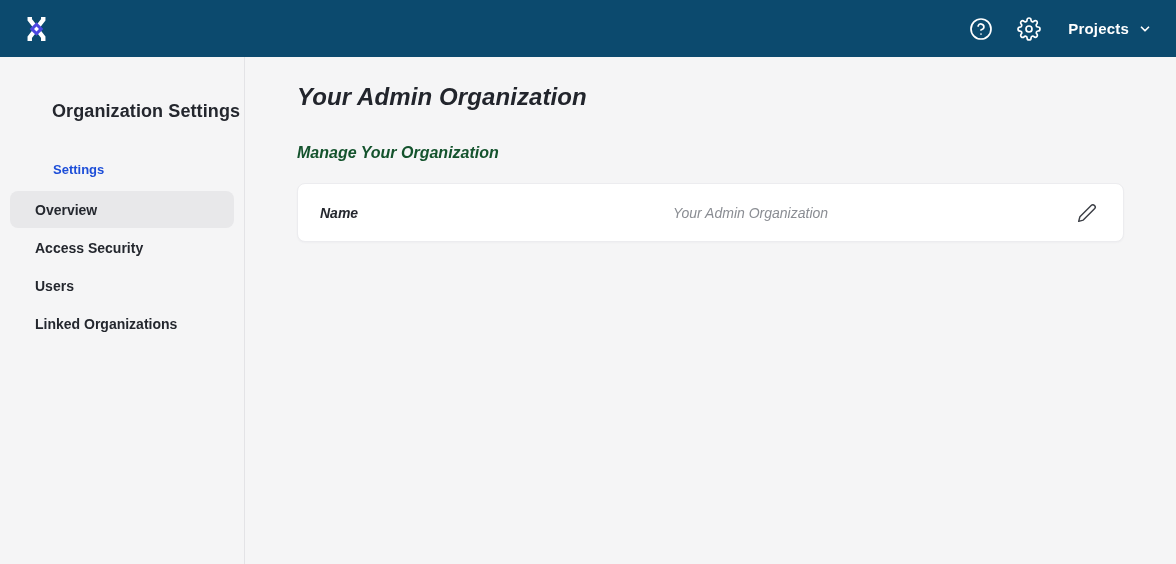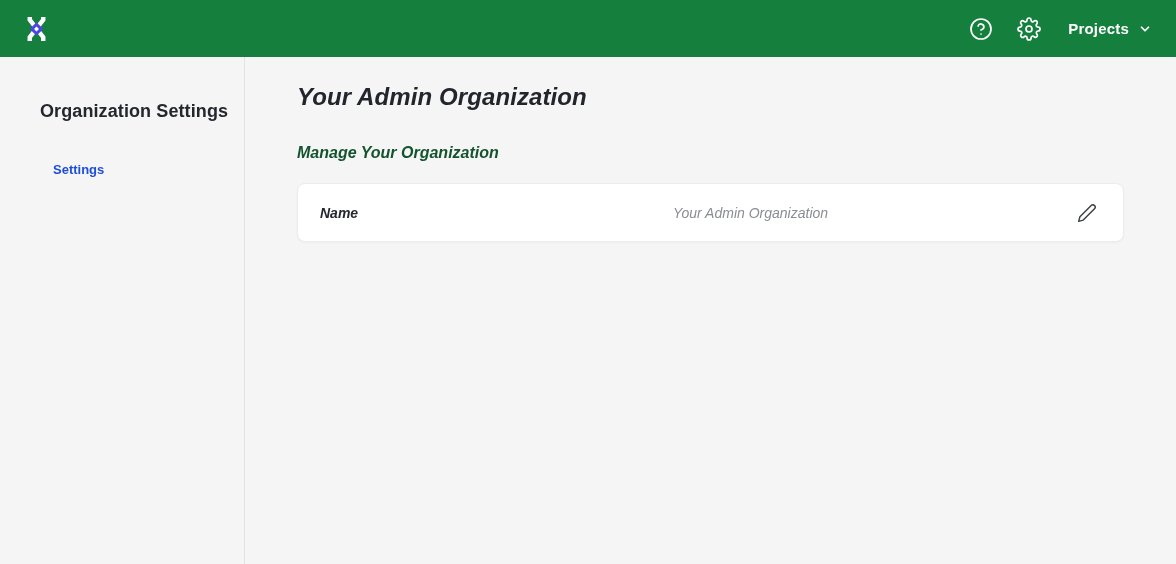--- a/index.html
+++ b/index.html
@@ -6,21 +6,21 @@
   html, body {
     width: 1176px; height: 564px;
     overflow: hidden;
     font-family: "Liberation Sans", "DejaVu Sans", sans-serif;
     background: #f5f5f6;
   }
 
   
   .topbar {
     height: 57px;
-    background: #15803d;
+    background: #0c4a6e;
     display: flex;
     align-items: center;
     padding: 0 24px 0 20px;
   }
   .topbar .logo-btn {
     display: flex; align-items: center; justify-content: center;
     width: 32px; height: 32px;
     cursor: pointer;
   }
   .topbar .spacer { flex: 1; }
@@ -58,21 +58,21 @@
 
   
   .sidebar {
     width: 245px;
     background: #f5f5f6;
     border-right: 1px solid #e3e3e6;
     padding-top: 44px;
     flex-shrink: 0;
   }
   .sidebar-title {
-    padding-left: 40px;
+    padding-left: 52px;
     font-size: 18px;
     font-weight: 700;
     color: #24272e;
     letter-spacing: 0.1px;
   }
   .sidebar-section-label {
     margin-top: 40px;
     padding-left: 25px;
     font-size: 13px;
     font-weight: 600;
@@ -185,20 +185,34 @@
         </svg>
       </span>
     </div>
   </div>
 </header>
 
 <div class="frame">
   <aside class="sidebar">
     <div class="sidebar-title">Organization Settings</div>
     <div class="sidebar-section-label">Settings</div>
+    <nav class="sidebar-nav">
+      <div class="nav-item active">
+        <span>Overview</span>
+      </div>
+      <div class="nav-item">
+        <span>Access Security</span>
+      </div>
+      <div class="nav-item">
+        <span>Users</span>
+      </div>
+      <div class="nav-item">
+        <span>Linked Organizations</span>
+      </div>
+    </nav>
   </aside>
 
   <main class="main">
     <h1 class="page-title">Your Admin Organization</h1>
     <h2 class="section-title">Manage Your Organization</h2>
 
     <div class="card">
       <span class="field-label">Name</span>
       <span class="field-value">Your Admin Organization</span>
       <span class="edit-btn">

